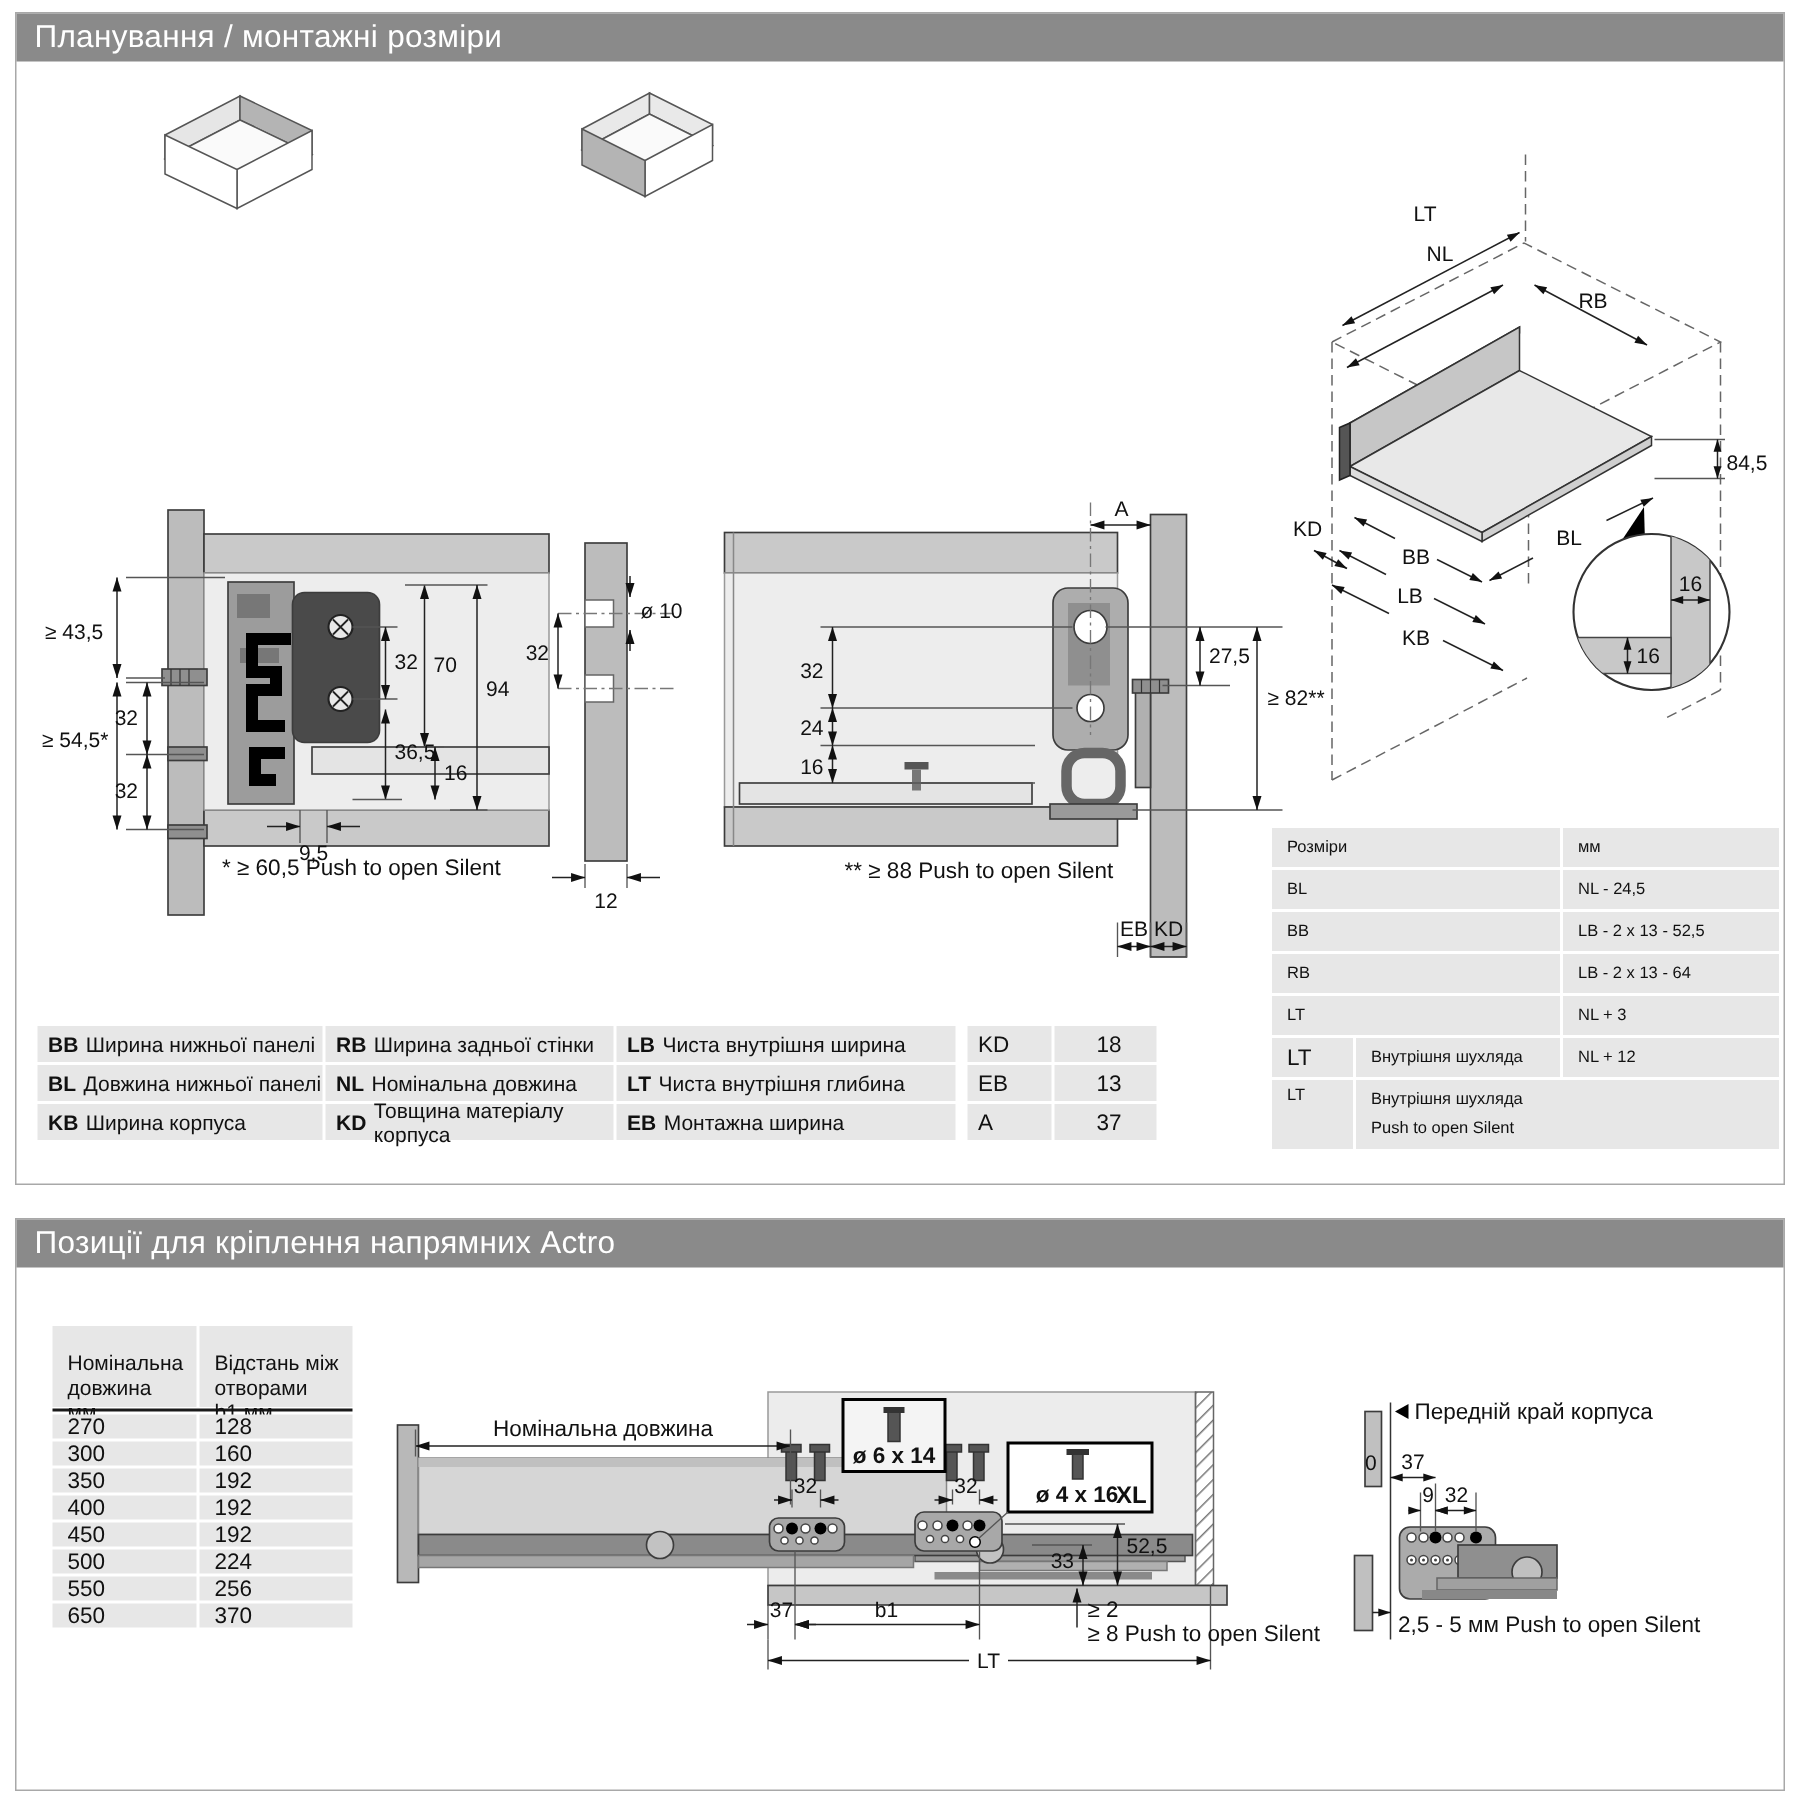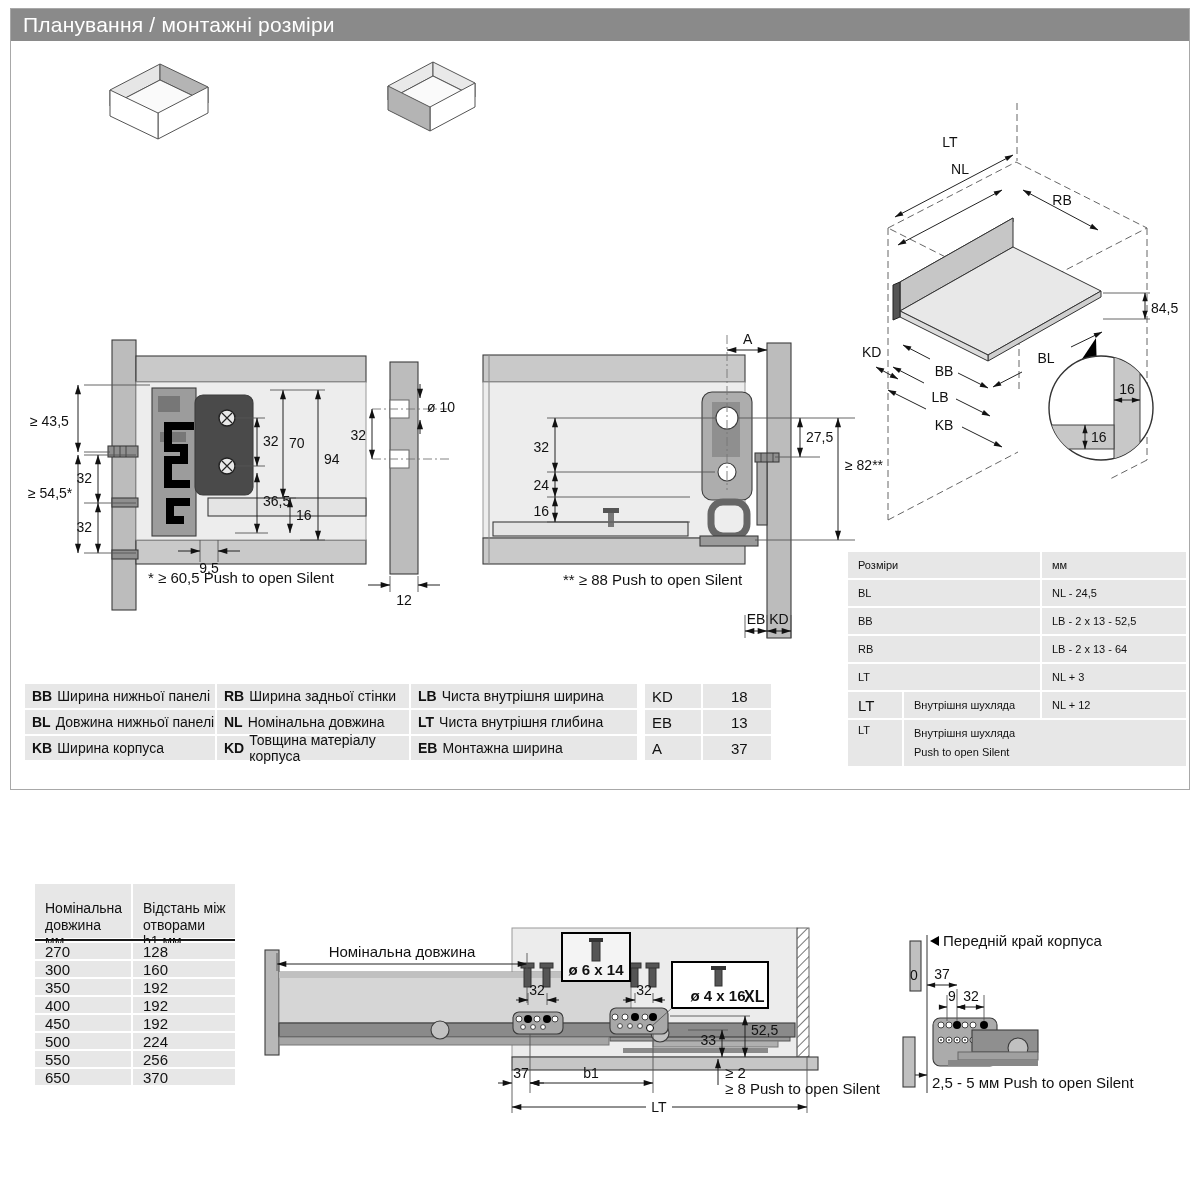--- a/index.html
+++ b/index.html
@@ -360,20 +360,23 @@
       <div class="cell dt-desc">Внутрішня шухляда</div>
       <div class="cell dtc2">NL + 12</div>
     </div>
     <div class="grow tall">
       <div class="cell dt-code">LT</div>
       <div class="cell dt-desc pre">Внутрішня шухляда
 Push to open Silent</div>
     </div>
   </div>
 
+  <div class="box" style="left:10px;top:812px;width:1178px;height:380px">
+    <div class="bar">Позиції для кріплення напрямних Actro</div>
+  </div>
 
   <div class="btable">
     <div class="grow bh">
       <div class="cell bc1 pre">Номінальна
 довжина
 мм</div>
       <div class="cell bc2 pre">Відстань між
 отворами
 b1 мм</div>
     </div>

